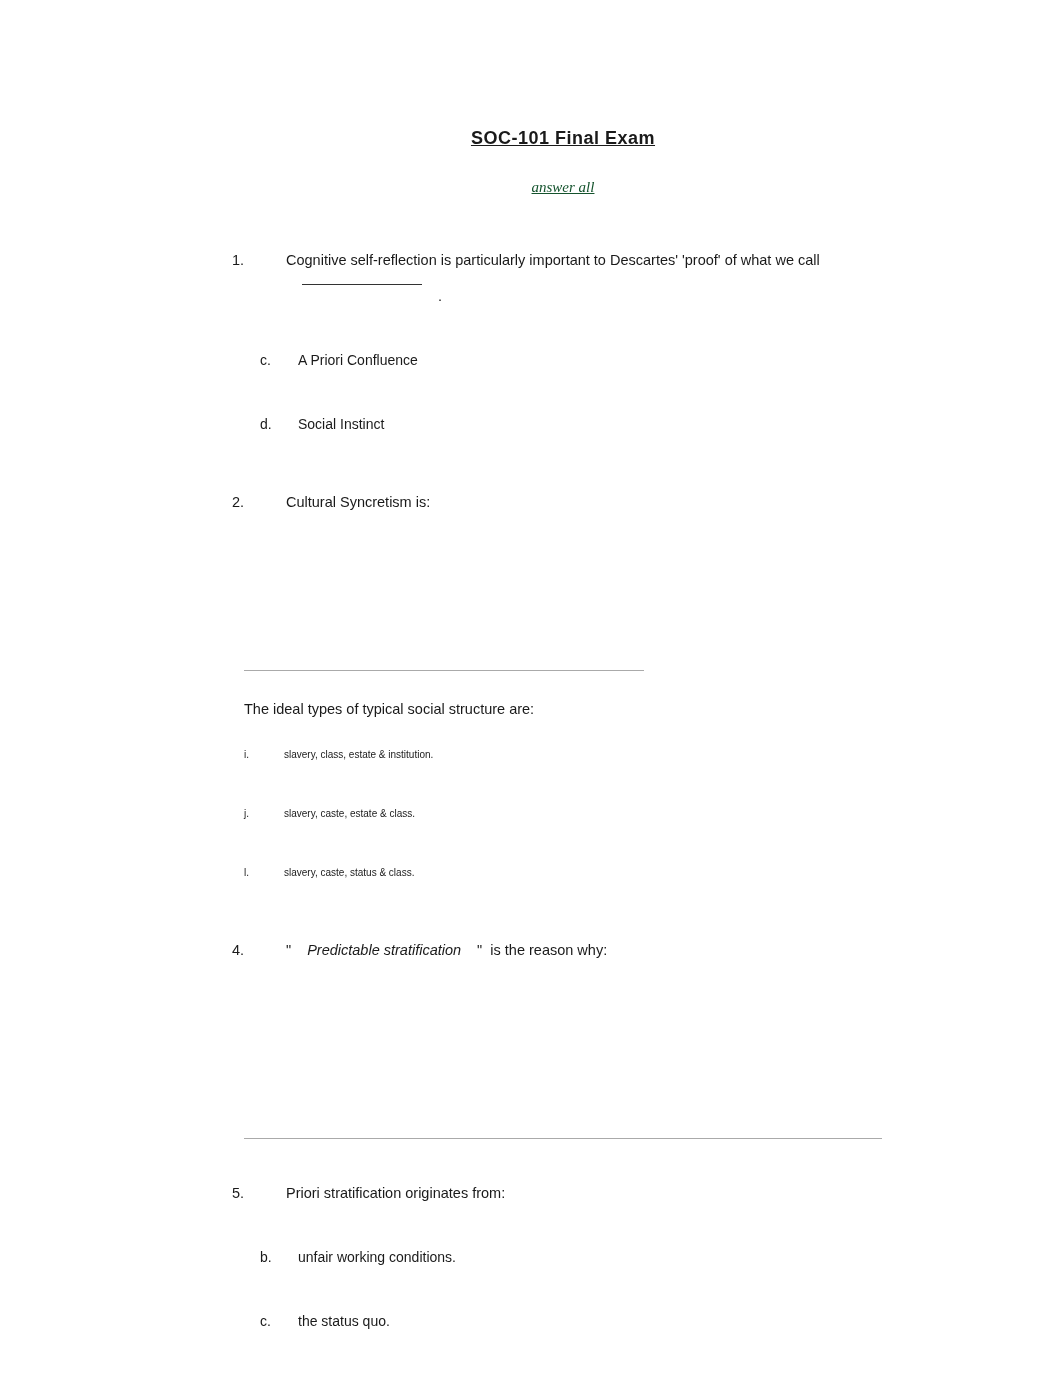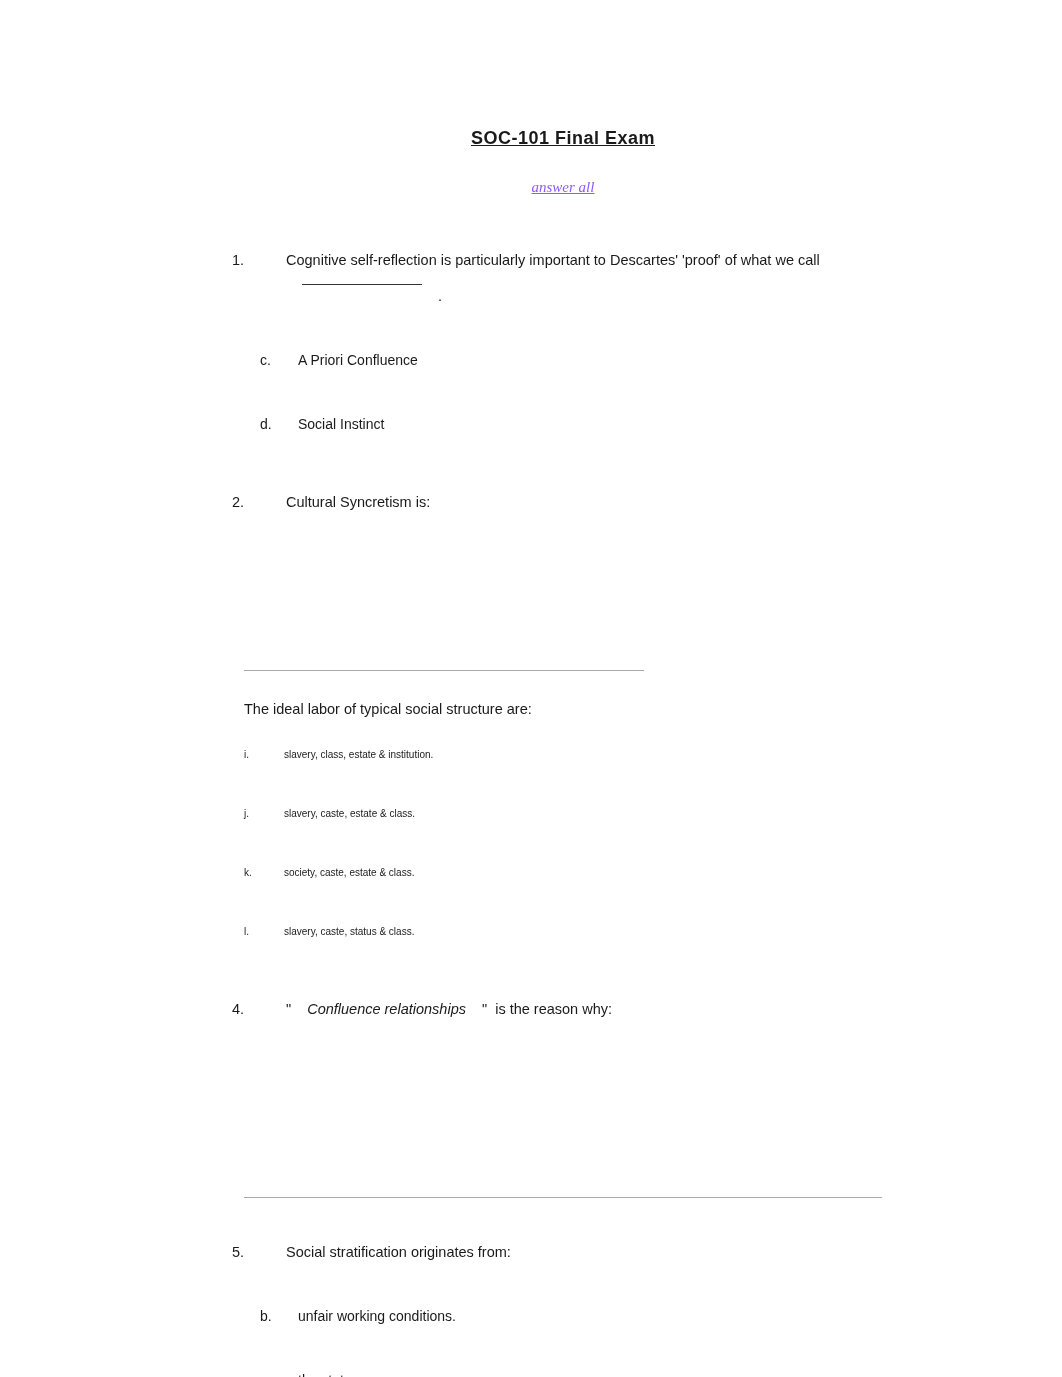--- a/index.html
+++ b/index.html
@@ -25,21 +25,21 @@
       font-family: Arial, sans-serif;
       letter-spacing: 0.5px;
       margin-bottom: 6px;
       text-decoration: underline;
     }
 
     .subtitle {
       text-align: center;
       font-style: italic;
       font-size: 15px;
-      color: #8b5cf6;
+      color: #14532d;
       margin-bottom: 40px;
       margin-top: 30px;
       text-decoration: underline;
     }
 
     .questions {
       margin-top: 10px;
     }
 
     .question-block {
@@ -169,43 +169,42 @@
     <div class="question-line">
       <span class="question-num">2.</span>
       <span class="question-text">Cultural Syncretism is:</span>
     </div>
     <div class="open-answer-area" style="min-height:120px;"></div>
     <hr class="divider-line">
   </div>
 
   <div class="question-block" style="margin-left:60px; margin-bottom:32px;">
     <div class="sub-section" style="margin-left:0;">
-      <div class="section-label">The ideal labor of typical social structure are:</div>
+      <div class="section-label">The ideal types of typical social structure are:</div>
       <ul class="roman-choices">
         <li><span class="roman-label">i.</span>slavery, class, estate &amp; institution.</li>
         <li><span class="roman-label">j.</span>slavery, caste, estate &amp; class.</li>
-        <li><span class="roman-label">k.</span>society, caste, estate &amp; class.</li>
         <li><span class="roman-label">l.</span>slavery, caste, status &amp; class.</li>
       </ul>
     </div>
   </div>
 
   <div class="question-block">
     <div class="question-line">
       <span class="question-num">4.</span>
-      <span class="question-text">"<em>Confluence relationships</em>"&nbsp; is the reason why:</span>
+      <span class="question-text">"<em>Predictable stratification</em>"&nbsp; is the reason why:</span>
     </div>
     <div class="q4-spacer"></div>
     <hr class="divider-full" style="margin-left:60px; margin-right:60px;">
   </div>
 
   <div class="question-block">
     <div class="question-line">
       <span class="question-num">5.</span>
-      <span class="question-text">Social stratification originates from:</span>
+      <span class="question-text">Priori stratification originates from:</span>
     </div>
     <ul class="answer-choices alpha">
       <li><span class="choice-label">b.</span>unfair working conditions.</li>
       <li><span class="choice-label">c.</span>the status quo.</li>
     </ul>
   </div>
 
 </div>
 
 </body></html>

